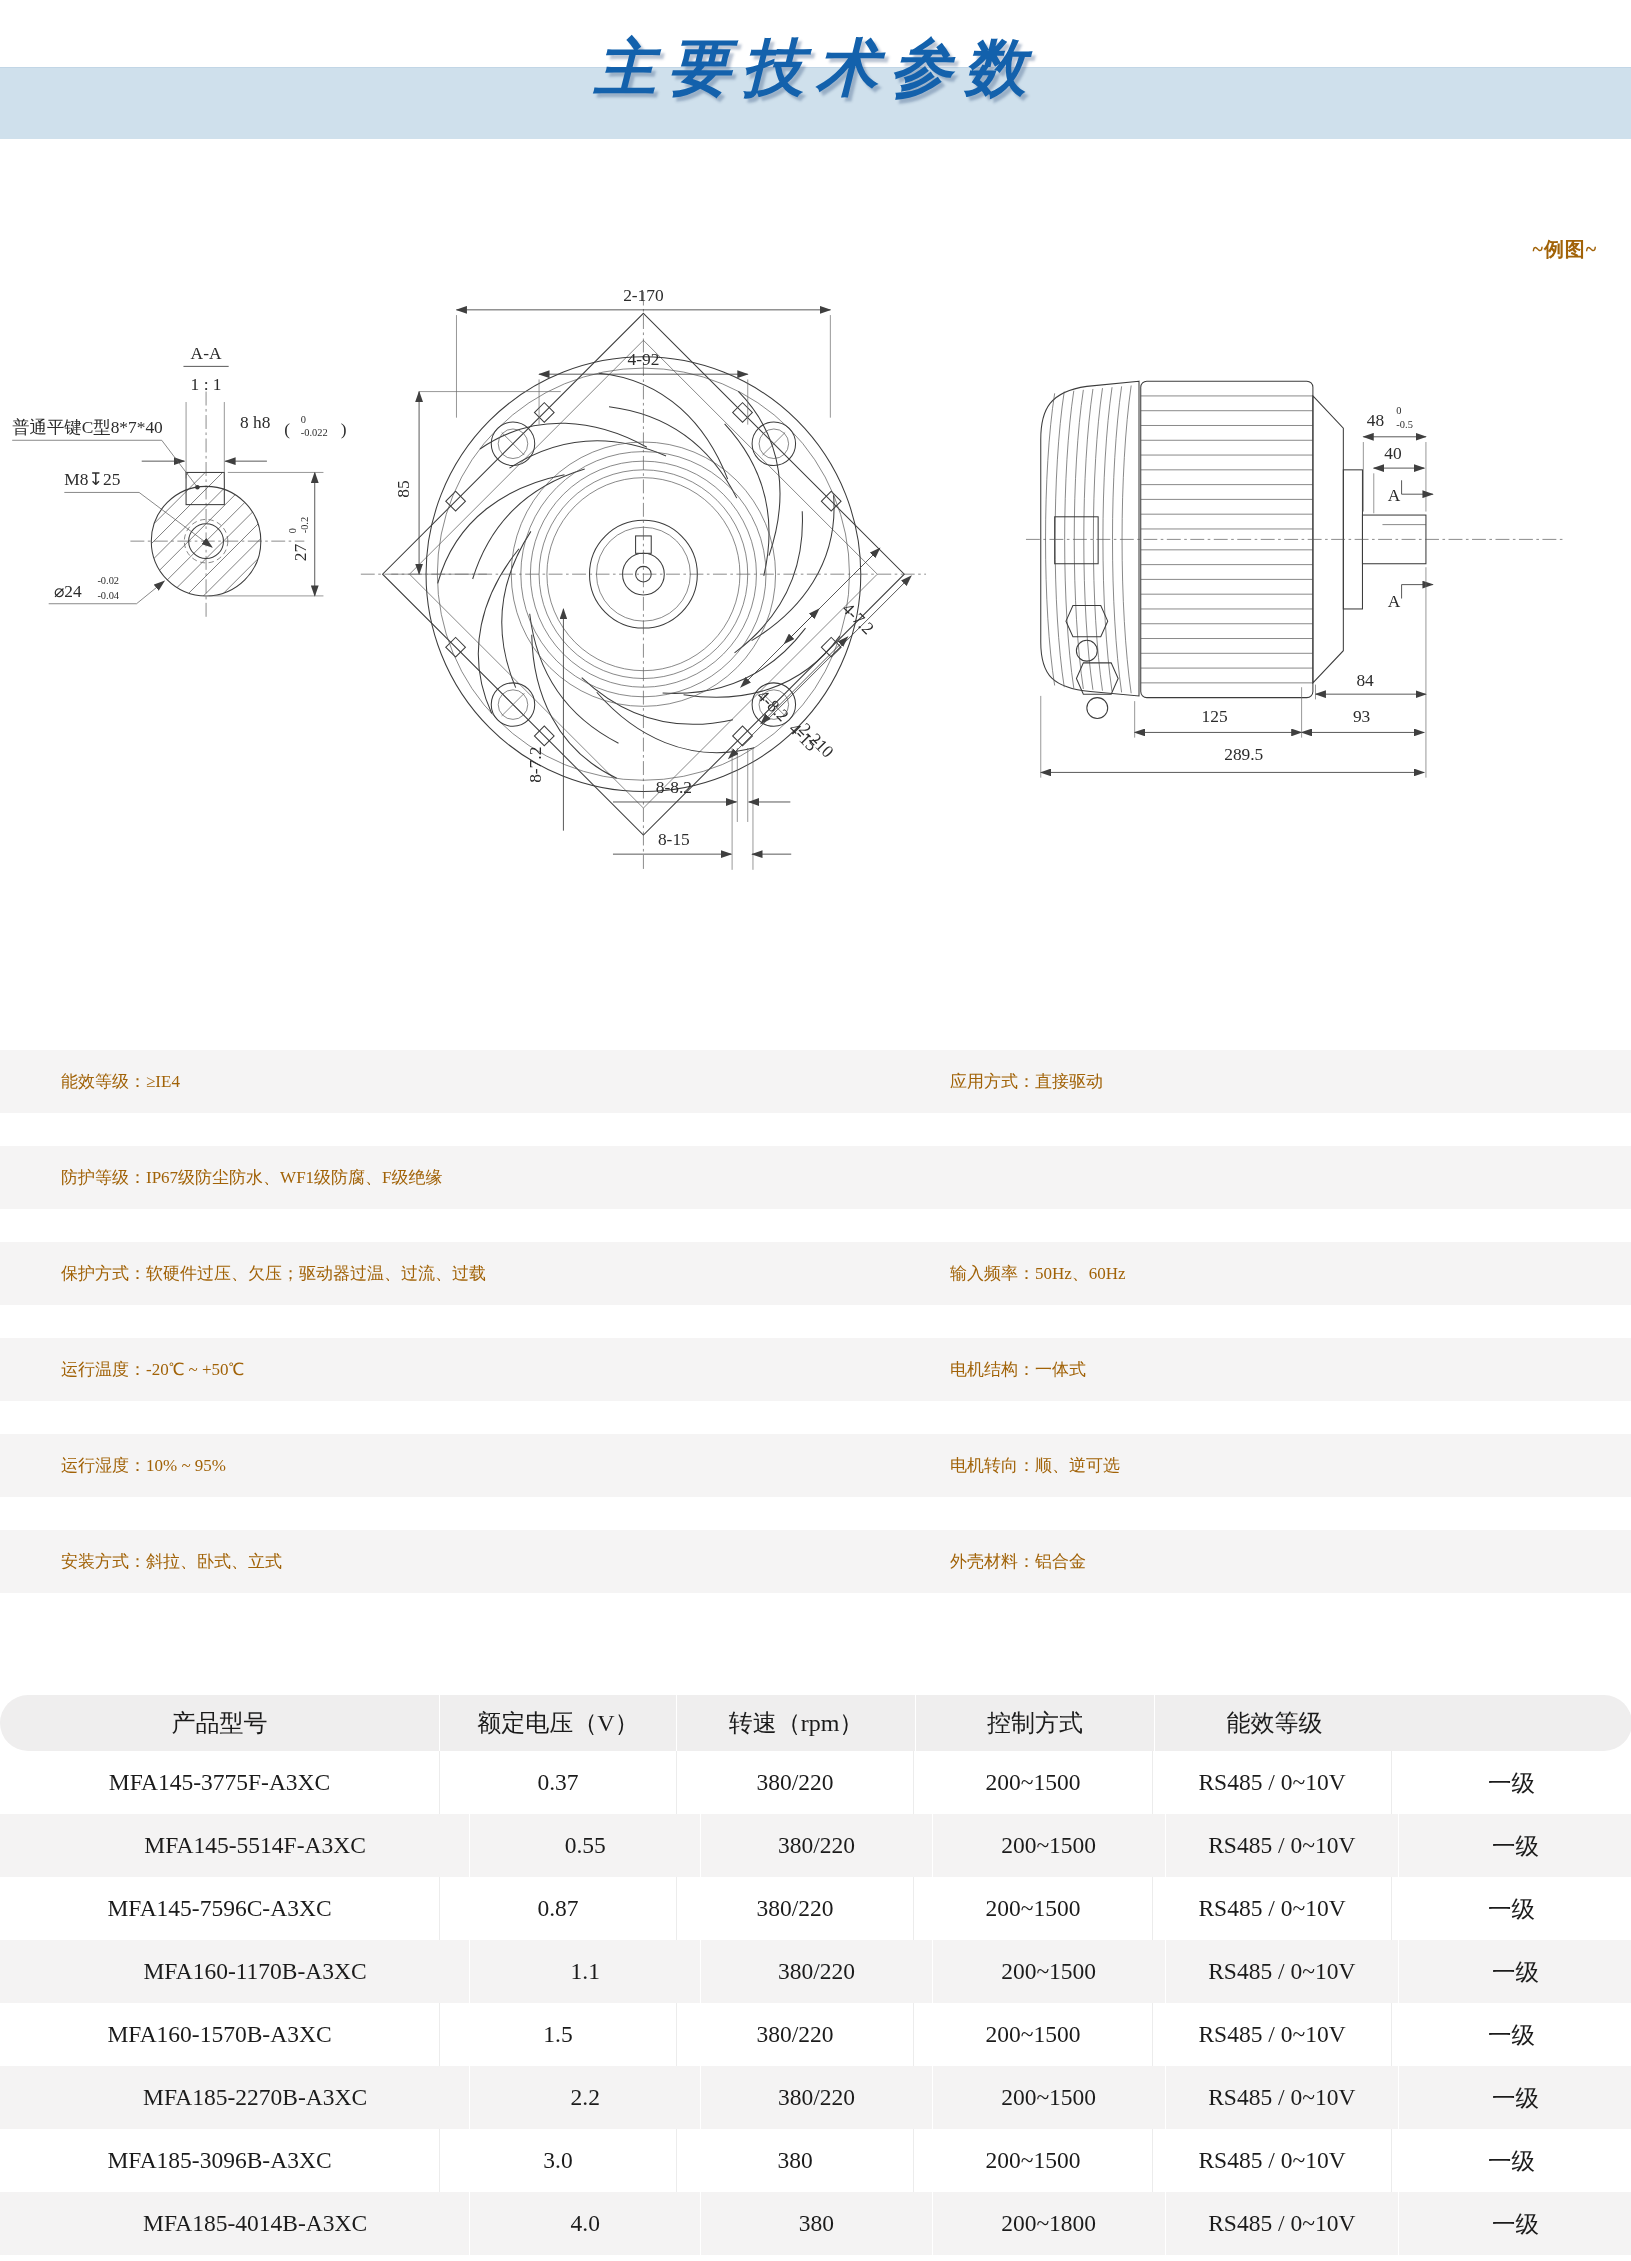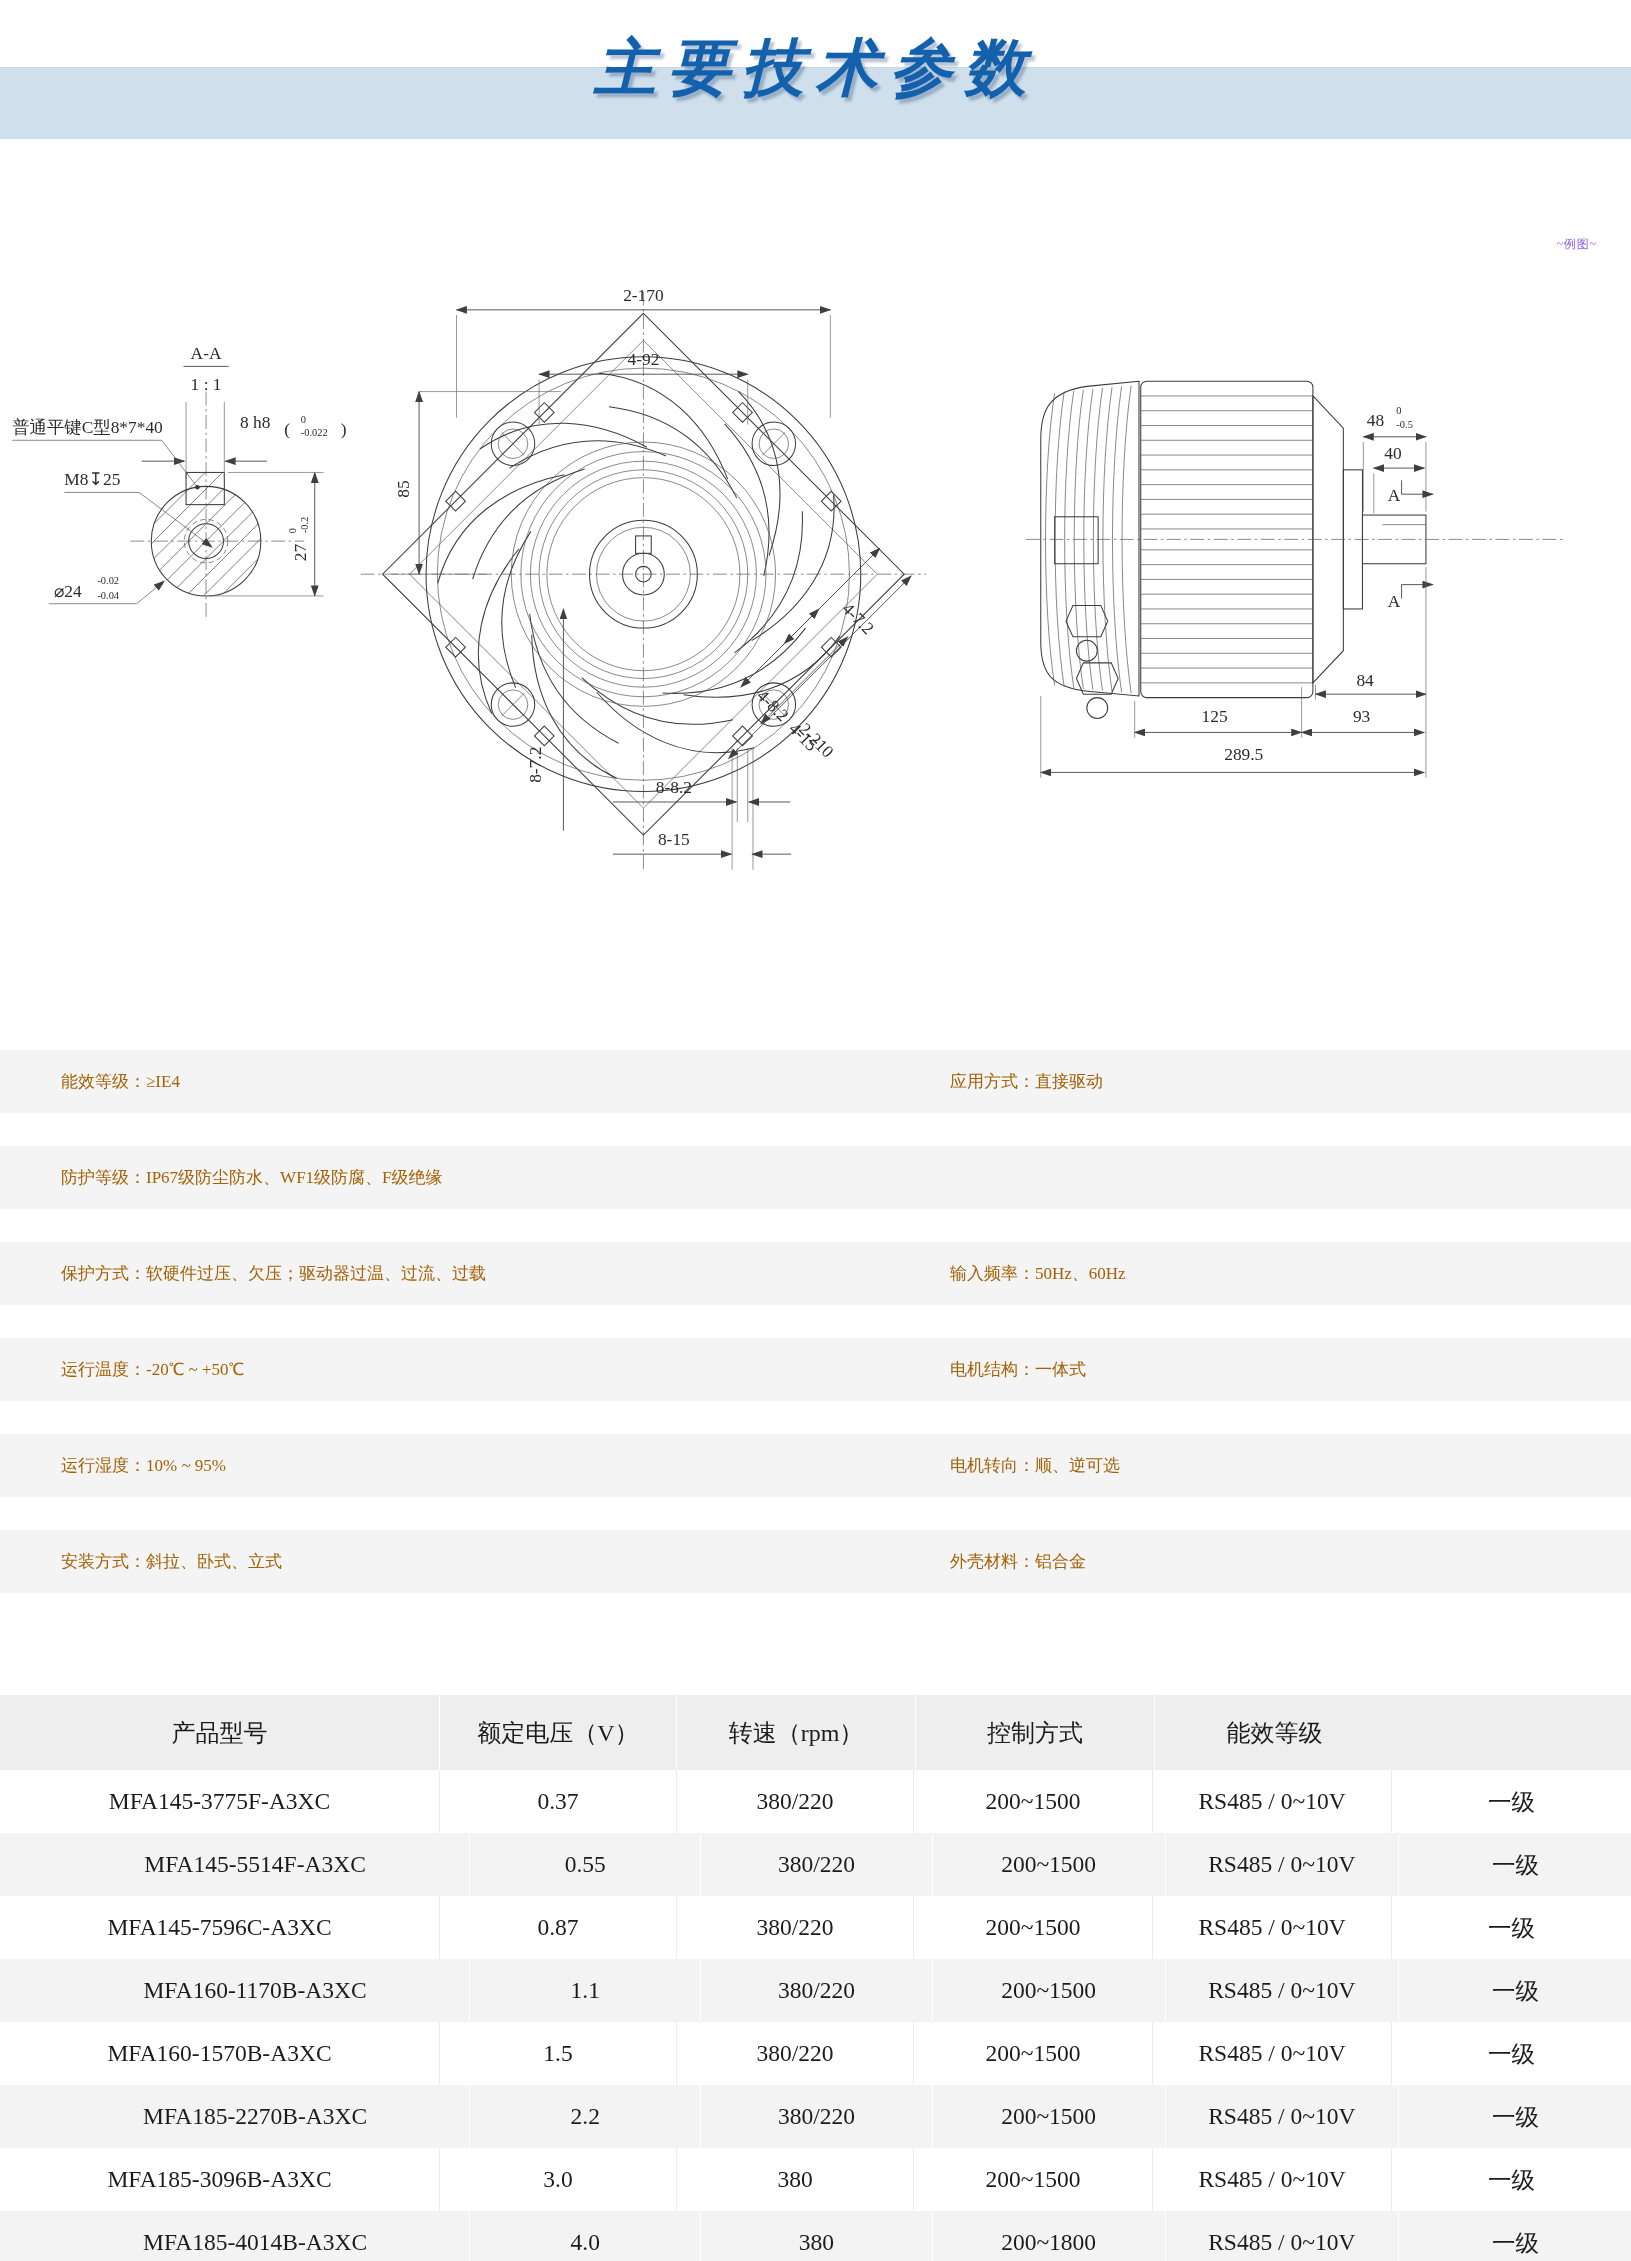--- a/index.html
+++ b/index.html
@@ -4,40 +4,40 @@
 <style>
   html,body{margin:0;padding:0;background:#9a9a9a;}
   .page{position:relative;width:1632px;height:2261px;margin:0 auto;background:#ffffff;
         font-family:"Liberation Serif",serif;color:#161616;overflow:hidden;}
   
   .band{position:absolute;left:0;top:67px;width:100%;height:71px;background:#cfe0ec;border-top:0.9px solid #c2d6e6;}
   .title{position:absolute;left:0;top:0;width:100%;height:148px;text-align:center;
          font-size:62px;line-height:137px;font-weight:bold;font-style:italic;
          color:#1361ac;letter-spacing:12px;text-shadow:3.5px 4.3px 2.6px rgba(25,60,110,.30);
          font-family:"Liberation Serif","DejaVu Serif",serif;}
-  .fignote{position:absolute;top:236px;right:35px;font-size:12px;color:#8b5cf6;letter-spacing:0.9px;}
+  .fignote{position:absolute;top:236px;right:35px;font-size:20px;color:#a16207;letter-spacing:0.9px;font-weight:bold;}
   
   svg.draw{position:absolute;left:0;top:261px;}
   .ln{stroke:#3c3c3c;stroke-width:1.2;fill:none;}
   .tn{stroke:#555;stroke-width:0.8;fill:none;}
   .dim{stroke:#3f3f3f;stroke-width:1;fill:none;}
   .ext{stroke:#6a6a6a;stroke-width:0.8;fill:none;}
   .cl{stroke:#5a5a5a;stroke-width:0.8;fill:none;stroke-dasharray:16 4 3 4;}
   .hatch{stroke:#4a4a4a;stroke-width:0.8;}
   text.dtx{font-family:"Liberation Serif",serif;fill:#2c2c2c;stroke:none;font-size:20px;}
   text.small{font-size:12px;}
   
   .specs{position:absolute;left:0;top:1050px;width:100%;}
   .specrow{position:relative;height:63px;margin-bottom:33px;background:#f5f4f4;
            font-size:17px;line-height:63px;color:#a16207;}
   .sl{position:absolute;left:61px;white-space:nowrap;}
   .sr{position:absolute;left:950px;white-space:nowrap;}
   
   .table{position:absolute;left:0;top:1695px;width:100%;}
-  .thead{display:flex;height:75px;background:#efeeee;font-size:24px;}
+  .thead{display:flex;height:56px;background:#efeeee;font-size:24px;border-radius:29px;}
   .trow{display:flex;height:63px;background:#ffffff;font-size:23.5px;text-align:right;}
   .trow.alt{background:#f4f3f3;padding-left:41px;}
   .hcell,.cell{display:flex;align-items:center;justify-content:center;box-sizing:border-box;
                white-space:nowrap;color:#1b1b1b;}
   .hcell+.hcell{border-left:1.7px solid #ffffff;}
   .trow.alt .cell+.cell{border-left:1.7px solid #ffffff;}
   .trow:not(.alt) .cell+.cell{border-left:1.7px solid #ececec;}
   .w0{width:439px}.w1{width:237px}.w2{width:237px}.w3{width:239px}.w4{width:239px}.w5{width:240px}
 </style>
 </head>

